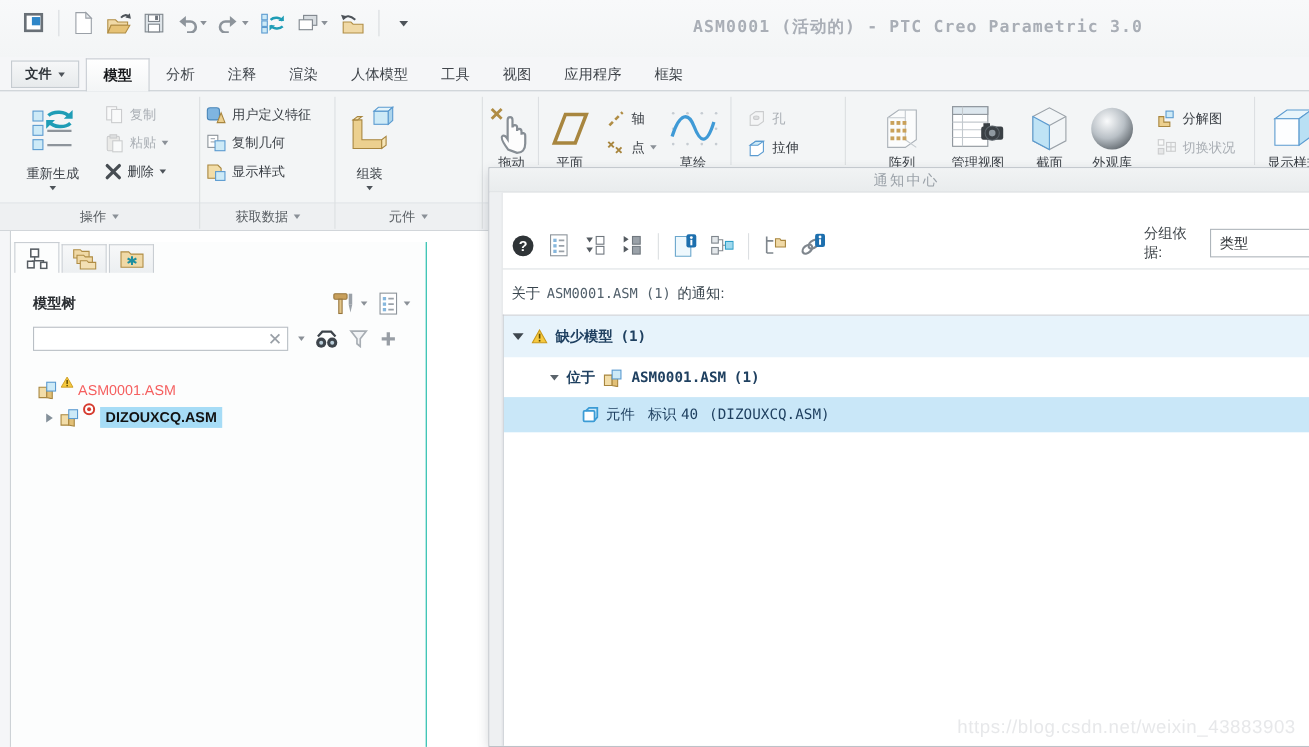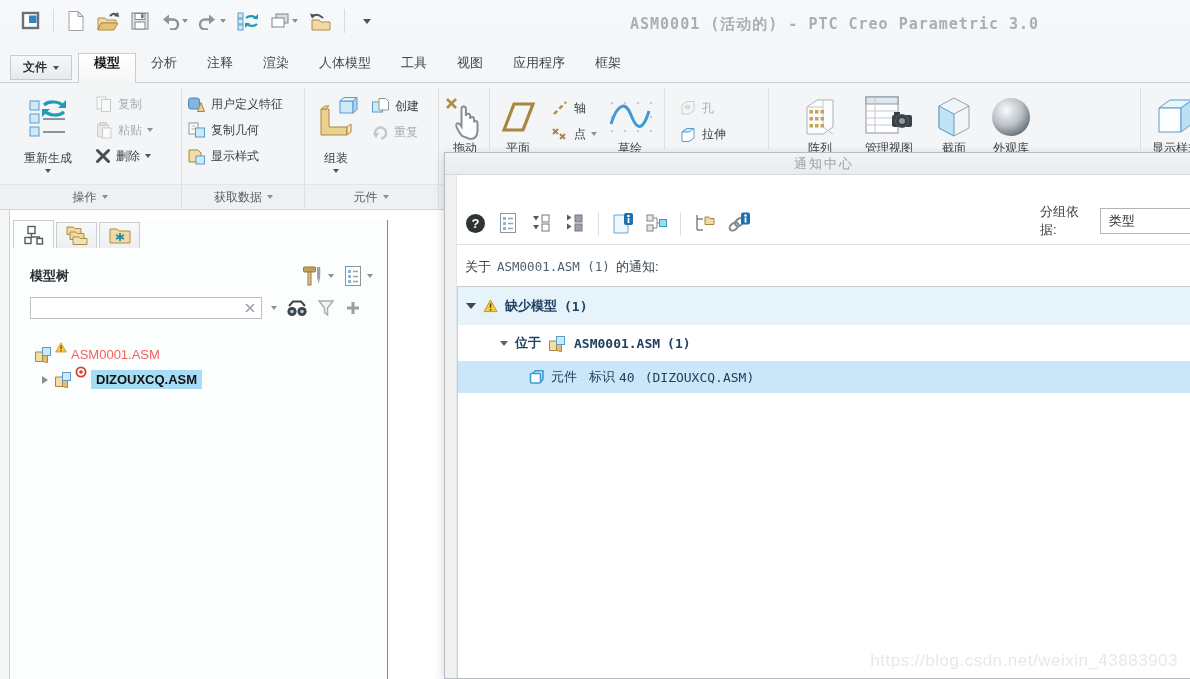--- a/index.html
+++ b/index.html
@@ -14,21 +14,21 @@
   .qbtn { height:28px; min-width:26px; padding:0 3px; display:flex; align-items:center; justify-content:center; gap:2px; border-radius:2px; }
   .qsep { width:1px; height:24px; background:#d7dbde; margin:0 5px; }
   .wtitle { position:absolute; left:630px; top:15px; font-size:15px; font-weight:bold; letter-spacing:1px; color:#a9aeb6; white-space:nowrap; }
 
   .cr { display:inline-block; width:0; height:0; border-left:3.5px solid transparent; border-right:3.5px solid transparent; border-top:4px solid #4d5359; }
   .cr.gy { border-top-color:#8a9097; }
 
   
   .tabrow { position:absolute; left:0; top:52px; right:0; height:30px; display:flex; align-items:flex-end; padding-left:10px; z-index:3; }
   .filebtn { height:25px; margin-bottom:2px; padding:0 12px; display:flex; align-items:center; gap:6px; background:linear-gradient(#f6f7f8,#e7eaec); border:1px solid #c5cbd0; font-size:12px; font-weight:bold; color:#2e3338; margin-right:6px; }
-  .tab { height:28px; padding:0 15px; display:flex; font-size:13px; color:#41464c; }
+  .tab { height:28px; padding:0 15px; display:flex; align-items:center; font-size:13px; color:#41464c; }
   .tab.active { background:linear-gradient(#ffffff,#f3f5f6); border:1px solid #c9ced3; border-bottom:none; font-weight:bold; color:#17191c; height:30px; margin-bottom:-1px; }
 
   
   .ribbon { position:absolute; left:0; top:82px; right:0; height:128px; background:#f3f5f6; border-top:1px solid #c9ced3; border-bottom:1px solid #d2d6da; z-index:1; }
   .gstrip { position:absolute; left:0; right:0; bottom:0; height:25px; background:#eef0f2; border-top:1px solid #e2e5e8; }
   .glabel { position:absolute; top:0; height:24px; display:flex; align-items:center; justify-content:center; gap:5px; color:#5a5f64; font-size:12px; }
   .rsep { position:absolute; top:5px; height:120px; width:1px; background:#dcdfe2; }
   .bb { position:absolute; display:flex; flex-direction:column; align-items:center; white-space:nowrap; }
   .bb.tall { top:2px; } .bb.tall .ic { height:66px; display:flex; align-items:center; justify-content:center; }
   .bb.short { top:10px; } .bb.short .ic { height:48px; display:flex; align-items:center; justify-content:center; }
@@ -283,36 +283,20 @@
             <path d="M8 16 h8 v18 h18 v8 H8 z" fill="#ecd08f" stroke="#a8863f"></path>
             <path d="M8 16 l4 -3 h4 l-4 3 z M34 34 l4 -3 v8 l-4 3 z" fill="#f6e6ba" stroke="#a8863f"></path>
             <rect x="27" y="8" width="13" height="12" fill="#cdeaf7" stroke="#5b9bd0"></rect>
             <path d="M27 8 l4 -3.5 h13 l-4 3.5 z" fill="#e4f4fb" stroke="#5b9bd0"></path>
             <path d="M40 8 l4 -3.5 v12 l-4 3.5 z" fill="#add5ec" stroke="#5b9bd0"></path>
           </svg>
         </span>
       <span class="lb">组装</span>
       <span class="cr crr"></span>
     </div>
-    <div class="col" style="left:368px;top:10px;width:68px">
-      <span class="sb">
-          <svg width="19" height="18">
-            <rect x="1.5" y="5" width="10" height="10" fill="#cdeaf7" stroke="#5b9bd0"></rect>
-            <path d="M8 1.5 h6.5 l3 3 V13 H8 z" fill="#fff" stroke="#8d949b"></path>
-          </svg>
-          <span>创建</span>
-        </span>
-      <span class="sb dis">
-          <svg width="18" height="18">
-            <path d="M4.5 12 a5.5 5.5 0 1 1 5.5 3.5" fill="none" stroke="#9aa1a8" stroke-width="2.4"></path>
-            <path d="M2 10 h6 l-3 5.5 z" fill="#9aa1a8"></path>
-          </svg>
-          <span>重复</span>
-        </span>
-    </div>
 
     <div class="bb short" style="left:441px;width:48px">
       <span class="ic">
           <svg width="44" height="46">
             <path d="M4 5 l9 9 M13 5 l-9 9" stroke="#b08d45" stroke-width="2.6"></path>
             <path d="M19 42 c-3 -4 -7 -10 -5.5 -12 c1.5 -1.8 3.5 0 5 2.5 V15 c0 -3.4 4.4 -3.4 4.4 0 v7 c0 -3 4.2 -3 4.2 -0.5 v3.5 c0 -2.6 4 -2.6 4 0.5 v3 c0 -2.2 3.4 -2 3.4 1 v7 c0 5.5 -3 8.5 -7.5 8.5 z" fill="#fdfdfd" stroke="#878e95" stroke-width="2"></path>
           </svg>
         </span>
       <span class="lb">拖动</span>
     </div>
@@ -426,20 +410,38 @@
               <radialGradient id="sphg" cx="38%" cy="32%" r="75%">
                 <stop offset="0%" stop-color="#fafbfc"></stop>
                 <stop offset="55%" stop-color="#b9c0c6"></stop>
                 <stop offset="100%" stop-color="#5f666c"></stop>
               </radialGradient>
             </defs>
             <circle cx="22" cy="22" r="19" fill="url(#sphg)"></circle>
           </svg>
         </span>
       <span class="lb">外观库</span>
+    </div>
+    <div class="col" style="left:1048px;top:12px;width:104px">
+      <span class="sb">
+          <svg width="19" height="18">
+            <path d="M2.5 7 v9 h10 v-4 H7 V7 z" fill="#ecd08f" stroke="#a8863f"></path>
+            <rect x="9" y="2" width="6.5" height="6" fill="#cdeaf7" stroke="#5b9bd0"></rect>
+          </svg>
+          <span>分解图</span>
+        </span>
+      <span class="sb dis">
+          <svg width="19" height="18">
+            <rect x="2" y="2" width="5" height="5" fill="#fff" stroke="#a7adb3"></rect>
+            <rect x="2" y="10" width="5" height="5" fill="#d9dee2" stroke="#a7adb3"></rect>
+            <rect x="9.5" y="4.5" width="8" height="8" fill="none" stroke="#a7adb3"></rect>
+            <path d="M9.5 8.5 h8 M13.5 4.5 v8" stroke="#a7adb3"></path>
+          </svg>
+          <span>切换状况</span>
+        </span>
     </div>
     <div class="bb short" style="left:1146px;width:60px">
       <span class="ic">
           <svg width="46" height="46">
             <path d="M6 14 l11 -8 h22 l-11 8 z" fill="#e8f5fb" stroke="#5b9bd0"></path>
             <path d="M6 14 h22 v24 H6 z" fill="#fdfeff" stroke="#5b9bd0"></path>
             <path d="M28 14 l11 -8 v24 l-11 8 z" fill="#b9e0f4" stroke="#5b9bd0"></path>
           </svg>
         </span>
       <span class="lb">显示样式</span>

